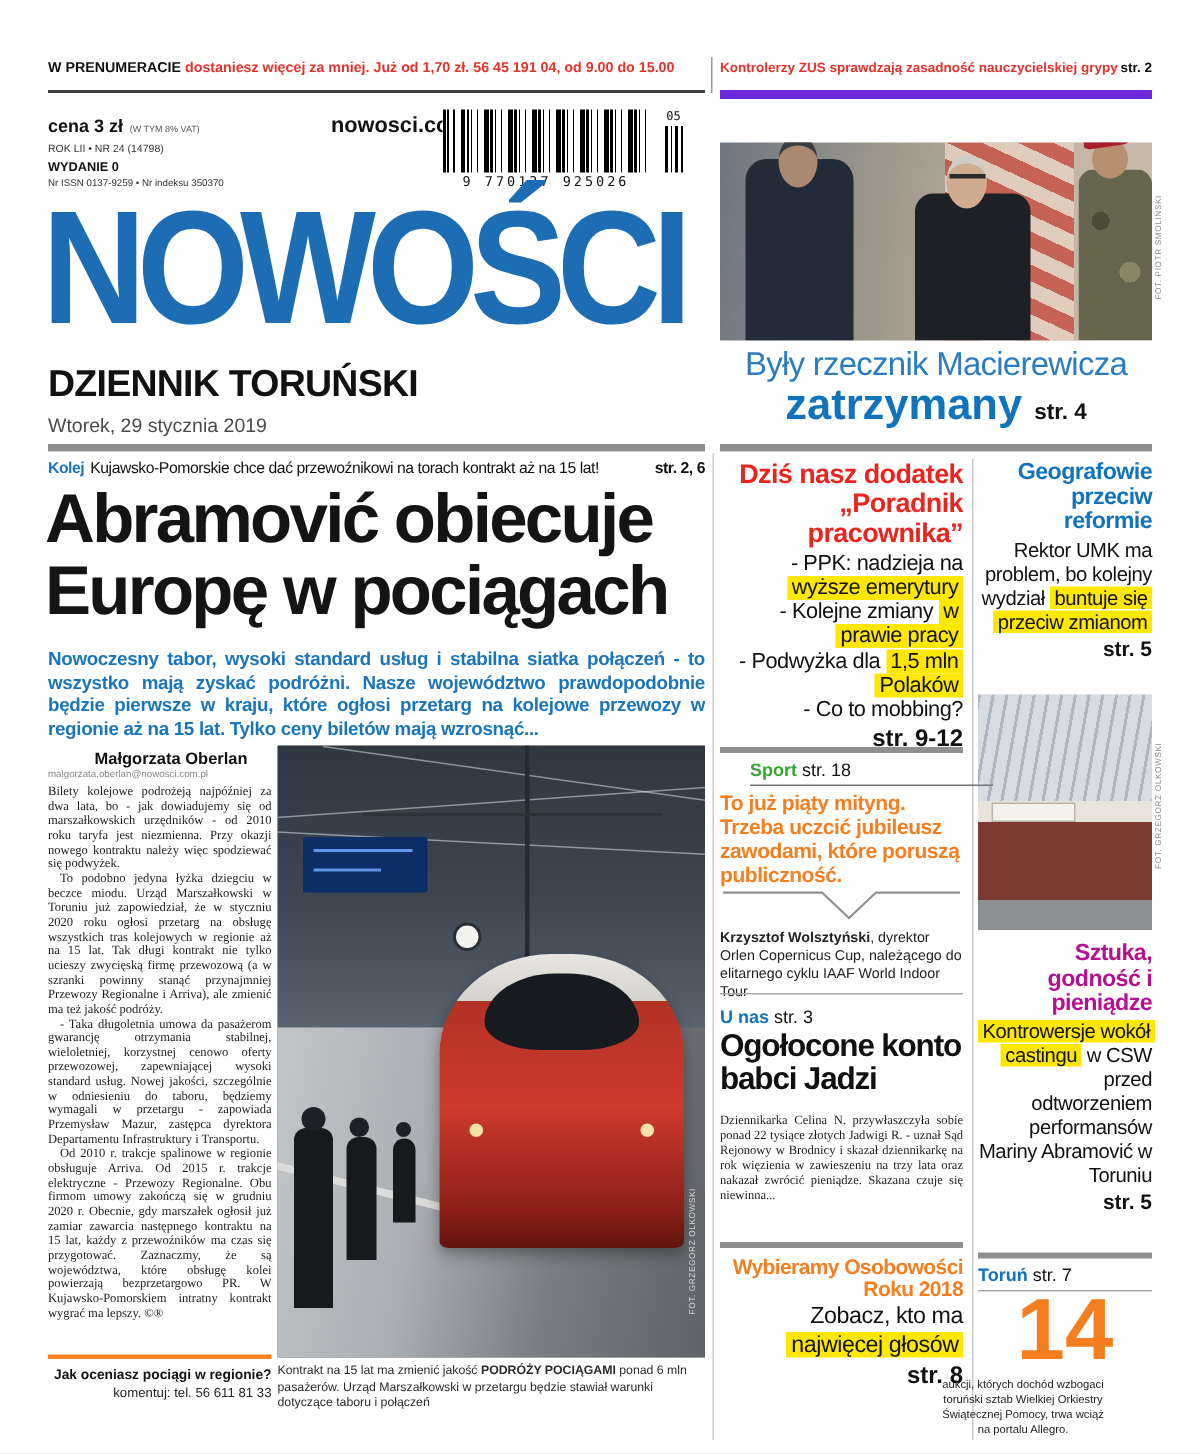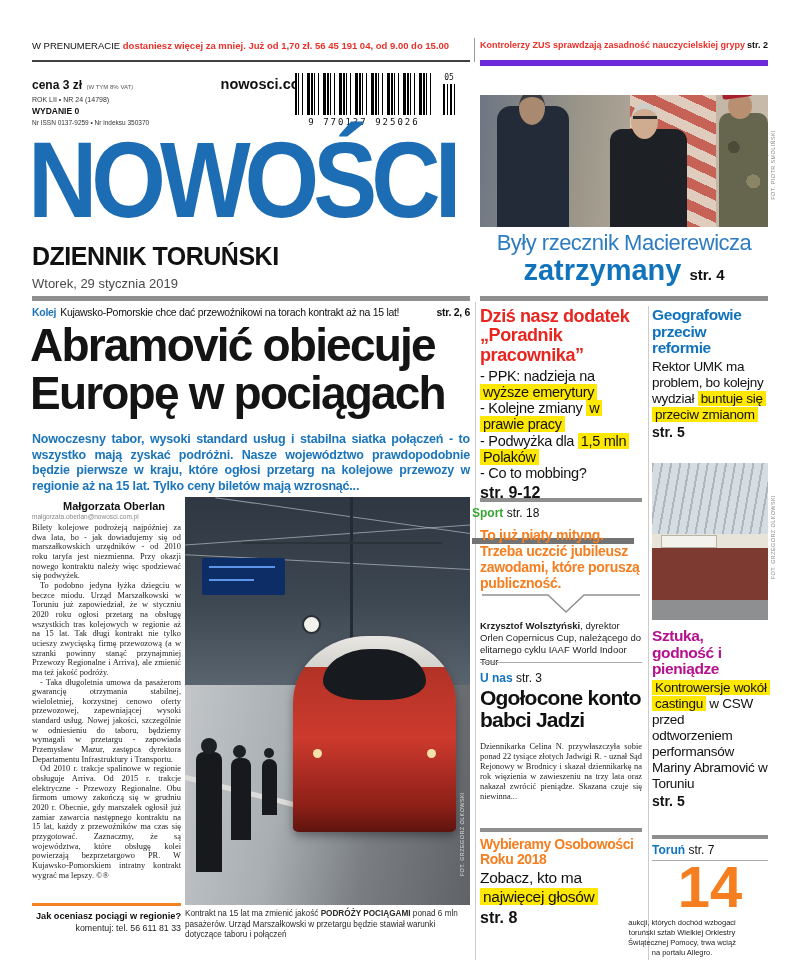--- a/index.html
+++ b/index.html
@@ -4,21 +4,21 @@
 <style>
   html,body{margin:0;padding:0;background:#e9e9e9;}
   #page{position:relative;width:800px;height:969px;background:#fff;
         font-family:"Liberation Sans",sans-serif;overflow:hidden;color:#111;}
   .abs{position:absolute;}
   .hl{background:#ffe800;padding:0 3px;box-decoration-break:clone;-webkit-box-decoration-break:clone;}
 
   
   #topbar-left{left:32px;top:40px;width:438px;height:20px;font-size:9.5px;
                border-bottom:2px solid #404040;white-space:nowrap;overflow:hidden;}
-  #topbar-left .promo-label{font-weight:400;color:#111;}
+  #topbar-left .promo-label{font-weight:700;color:#111;}
   #topbar-left .promo-text{font-weight:700;color:#e8312a;}
   #topbar-divider{left:474px;top:38px;width:1px;height:24px;background:#9a9a9a;}
   #topbar-right{left:480px;top:40px;width:288px;height:20px;font-size:9px;display:flex;
                 border-bottom:6px solid #6d28d9;white-space:nowrap;overflow:hidden;}
   #topbar-right .zus-text{font-weight:700;color:#e8312a;}
   #topbar-right .zus-page{font-weight:700;color:#111;margin-left:auto;}
 
   
   #price-block{left:32px;top:72px;width:170px;line-height:1.45;color:#333;}
   .price-main{font-size:12px;font-weight:700;color:#111;}
@@ -105,21 +105,21 @@
   #comment-box{left:32px;top:903px;width:149px;}
   .comment-bar{height:3px;background:#f58220;margin-bottom:5px;}
   .comment-q{font-size:9.2px;font-weight:700;text-align:right;}
   .comment-c{font-size:8.8px;text-align:right;color:#222;margin-top:2px;}
 
   
   #divider-main{left:475px;top:302px;width:1px;height:658px;background:#cccccc;}
   #divider-sub{left:648px;top:306px;width:1px;height:654px;background:#cccccc;}
   #bar-right{left:480px;top:296px;width:288px;}
 
-  .rcol{ text-align:left;}
+  .rcol{ text-align:right;}
   #dodatek{left:480px;top:307px;width:162px;}
   .sec-title-red{font-size:18px;font-weight:700;color:#e8251f;line-height:1.07;letter-spacing:-0.4px;}
   .dodatek-items{font-size:14.5px;line-height:1.12;margin-top:3px;color:#111;letter-spacing:-0.3px;}
   .sec-page{font-size:16px;font-weight:700;color:#111;margin-top:3px;}
 
   #geografowie{left:652px;top:307px;width:116px;}
   .sec-title-blue{font-size:15.5px;font-weight:700;color:#1273bd;line-height:1.08;letter-spacing:-0.4px;}
   .sec-text{font-size:13.5px;line-height:1.18;color:#111;margin-top:2px;letter-spacing:-0.3px;}
   .sec-page-sm{font-size:14px;font-weight:700;color:#111;margin-top:1px;}
 
@@ -136,21 +136,21 @@
 
   #bar-torun{left:652px;top:835px;width:116px;height:4px;background:#8f8f8f;}
   #torun-label{left:652px;top:843px;width:116px;font-size:12px;border-bottom:1px solid #aaa;padding-bottom:3px;text-align:left;}
   .lbl-blue{font-weight:700;color:#1273bd;}
   .lbl-green{font-weight:700;color:#3aa535;}
   .lbl-pg{color:#111;}
   #torun-num{left:652px;top:858px;width:116px;text-align:center;font-size:58px;font-weight:700;color:#f57f20;line-height:1;}
   #torun-text{left:624px;top:918px;width:116px;text-align:center;font-size:7.5px;font-weight:400;line-height:1.35;color:#222;}
 
   #bar-sport{left:480px;top:498px;width:162px;height:4px;background:#8f8f8f;}
-  #sport-label{left:472px;top:506px;width:162px;font-size:12px;border-bottom:6px solid #737373;padding-bottom:18px;}
+  #sport-label{left:500px;top:506px;width:162px;font-size:12px;border-bottom:1px solid #737373;padding-bottom:3px;}
   #sport-quote{left:480px;top:527px;width:162px;font-size:14px;font-weight:700;color:#f57f20;line-height:1.15;letter-spacing:-0.3px;}
   #sport-tail{left:480px;top:594px;width:162px;height:20px;}
   #sport-attr{left:480px;top:620px;width:162px;font-size:9.5px;line-height:1.27;color:#222;}
   #sport-attr .attr-name{font-weight:700;}
   #rule-attr{left:480px;top:662px;width:162px;height:1px;background:#aaa;}
 
   #unas-label{left:480px;top:671px;width:162px;font-size:12px;}
   #unas-head{left:480px;top:687px;width:162px;font-size:21px;font-weight:700;letter-spacing:-0.8px;line-height:1.05;color:#111;}
   #unas-body{left:480px;top:742px;width:162px;font-family:"Liberation Serif","DejaVu Serif",serif;
              font-size:8.4px;line-height:1.18;text-align:justify;color:#1c1c1c;hyphens:auto;}

